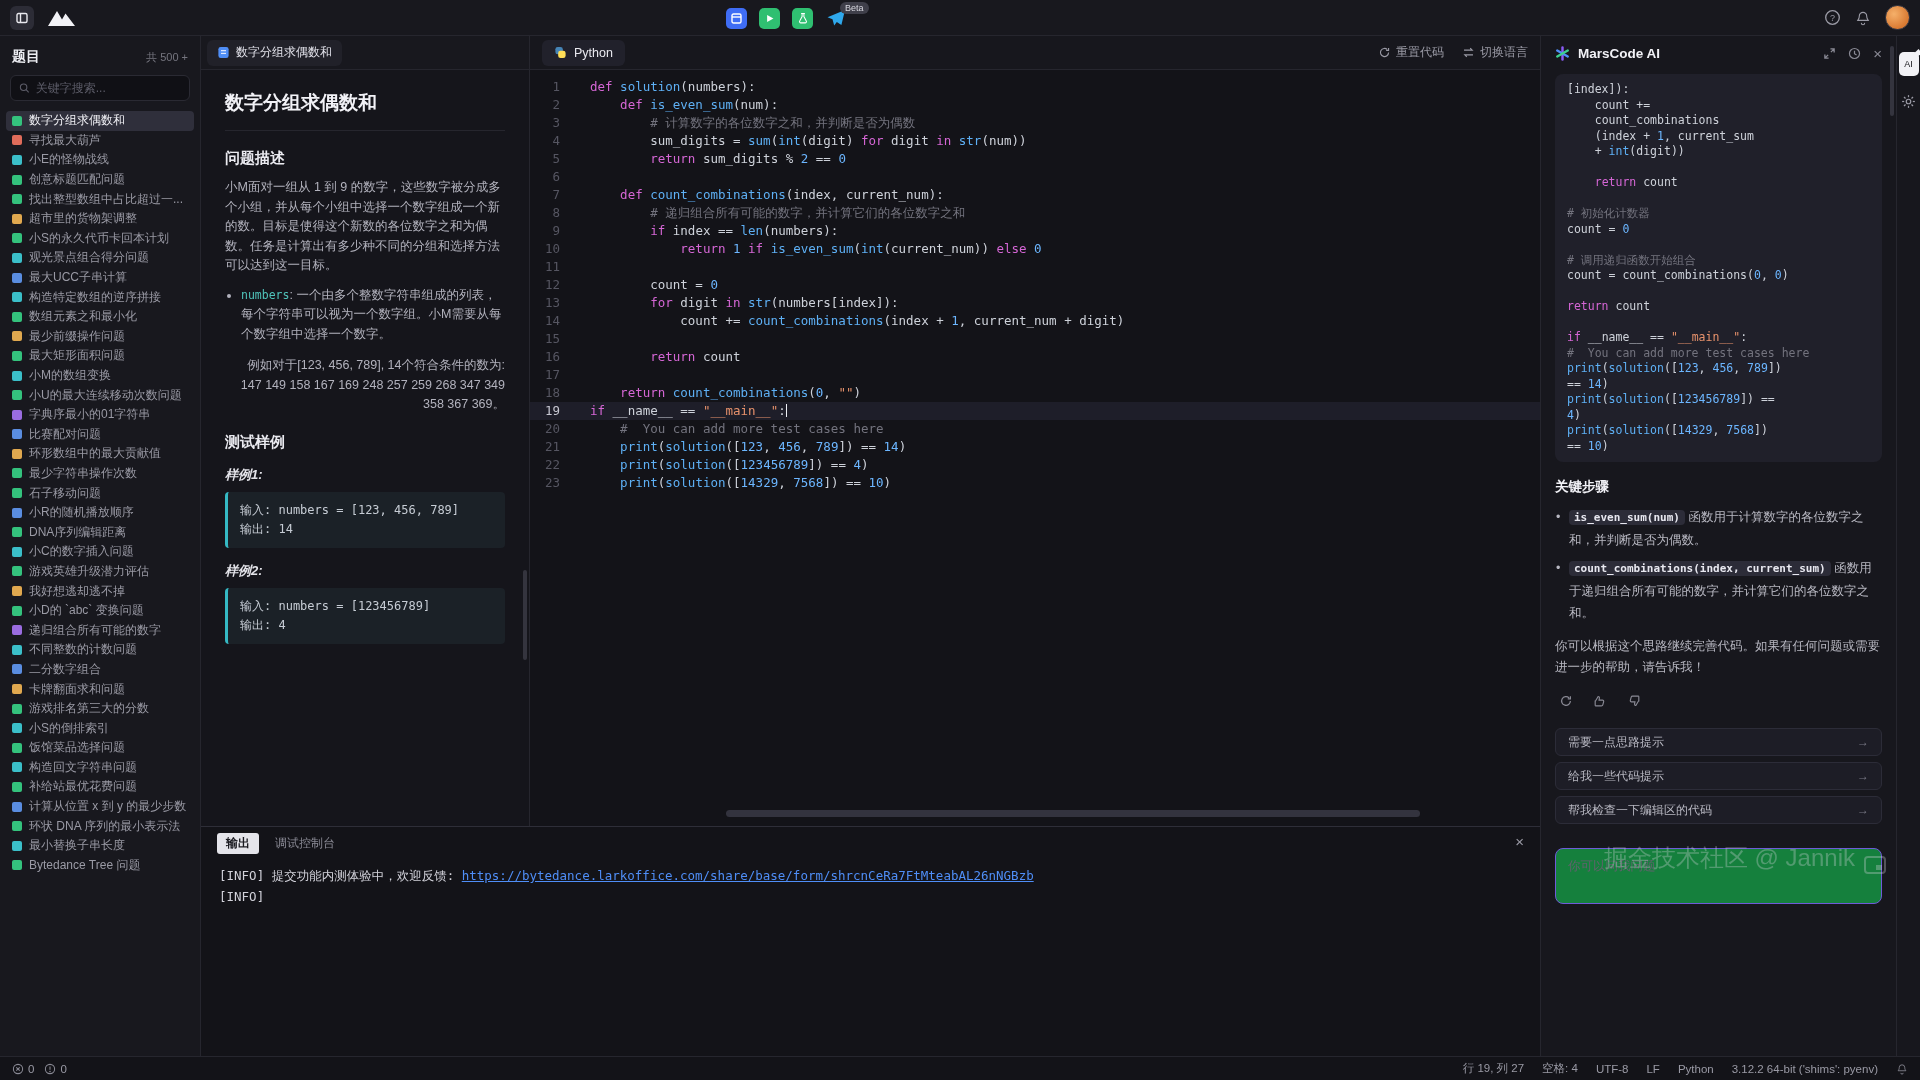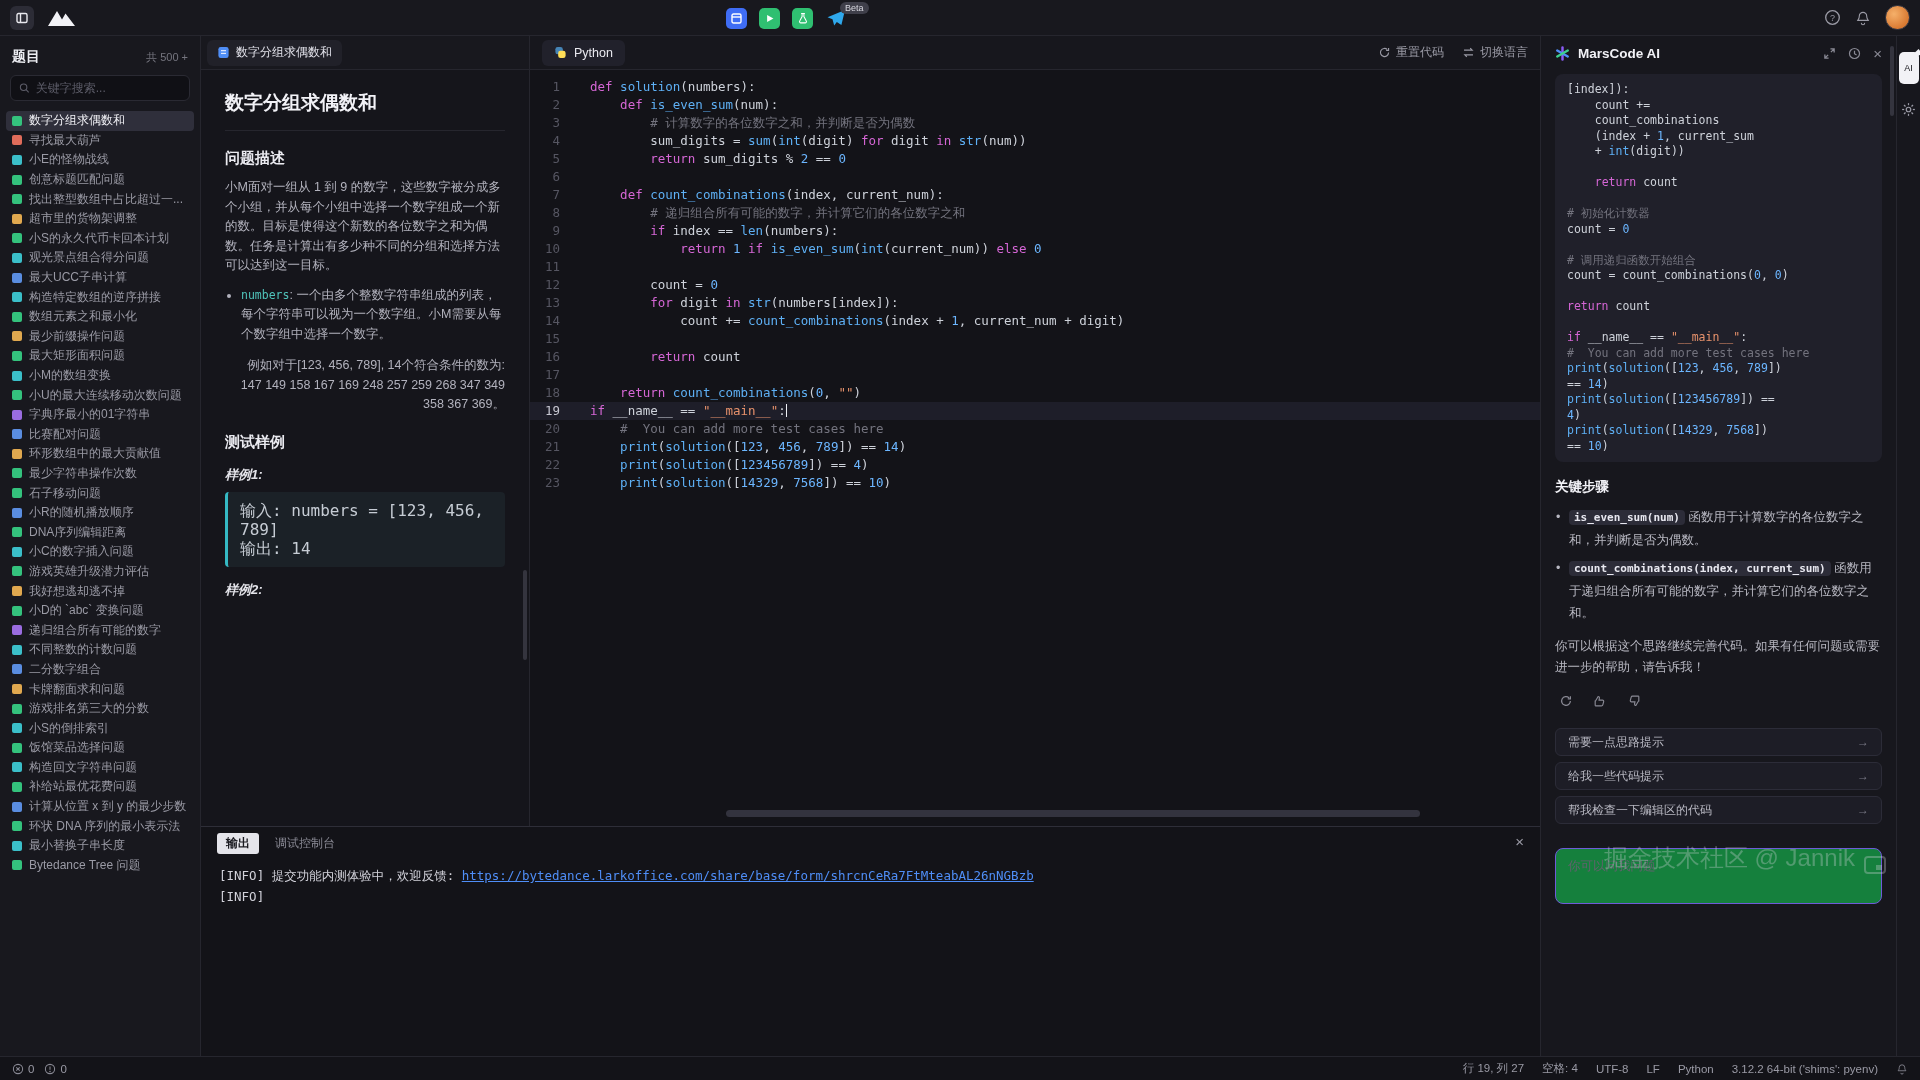--- a/index.html
+++ b/index.html
@@ -42,21 +42,21 @@
 .pp-tab{display:flex;align-items:center;gap:6px;background:#212129;height:26px;padding:0 10px;border-radius:6px;font-size:12px;color:#e2e2ea;cursor:pointer;}
 .pp-body{padding:20px 24px 0 24px;height:calc(100% - 34px);overflow:hidden;position:relative;}
 .pp-title{font-size:19px;font-weight:bold;color:#f2f2f7;padding-bottom:14px;border-bottom:1px solid #26262e;}
 .pp-h2{font-size:15px;font-weight:bold;color:#eaeaf0;margin:18px 0 10px;}
 .pp-p{font-size:12.5px;line-height:19.5px;color:#b2b2bd;}
 .pp-ul{margin:10px 0 0 4px;padding-left:12px;}
 .pp-li{font-size:12.5px;line-height:19.5px;color:#b2b2bd;}
 .pp-code{font-family:"DejaVu Sans Mono",monospace;color:#4fc3ba;font-size:11.5px;}
 .pp-ex{margin-top:12px;text-align:right;}
 .sample-label{font-size:13px;font-style:italic;font-weight:bold;color:#e4e4ea;margin:14px 0 8px;}
-.sample-box{background:#1b2127;border-left:3px solid #35b9c4;border-radius:4px;padding:9px 12px;font-size:16px;line-height:19px;color:#c6ccd4;font-family:"DejaVu Sans Mono",monospace;}
+.sample-box{background:#1b2127;border-left:3px solid #35b9c4;border-radius:4px;padding:9px 12px;font-size:12px;line-height:19px;color:#c6ccd4;font-family:"DejaVu Sans Mono",monospace;}
 .pp-thumb{position:absolute;right:2px;top:500px;width:4px;height:90px;background:#34343e;border-radius:2px;}
 
 
 .editor{position:absolute;top:36px;left:530px;width:1010px;bottom:254px;background:#131318;display:flex;flex-direction:column;overflow:hidden;}
 .ed-tabbar{height:34px;background:#17171d;border-bottom:1px solid #26262e;display:flex;align-items:center;justify-content:space-between;padding:0 12px;flex:none;}
 .ed-tab{display:flex;align-items:center;gap:7px;background:#21212b;height:26px;padding:0 12px;border-radius:6px;font-size:12.5px;color:#eaeaf0;cursor:pointer;}
 .ed-actions{display:flex;align-items:center;gap:18px;font-size:12px;color:#9a9aa5;}
 .ed-action{display:flex;align-items:center;gap:5px;cursor:pointer;}
 .ed-body{flex:1;position:relative;padding-top:8px;font-family:"DejaVu Sans Mono",monospace;font-size:12.5px;}
 .code-row{display:flex;height:18px;line-height:18px;}
@@ -105,21 +105,21 @@
 .ai-input{margin-top:24px;}
 .ai-input textarea{width:100%;height:56px;background:#15803d;border:1px solid #6f5bd8;border-radius:8px;padding:9px 12px;color:#d4d4dc;font-size:12.5px;outline:none;resize:none;font-family:Liberation Sans, sans-serif;}
 .ai-input textarea::placeholder{color:#61616d;}
 .watermark{position:absolute;right:10px;top:806px;font-size:24px;color:rgba(210,210,222,.32);display:flex;align-items:flex-end;gap:9px;white-space:nowrap;pointer-events:none;}
 .wm-ic{width:22px;height:18px;border:2.5px solid rgba(210,210,222,.32);border-radius:4px;position:relative;}
 .wm-ic:after{content:"";position:absolute;right:2px;bottom:2px;width:6px;height:5px;background:rgba(210,210,222,.32);}
 .ai-thumb{position:absolute;right:2px;top:10px;width:4px;height:70px;background:#34343e;border-radius:2px;}
 
 
 .strip{position:absolute;top:36px;right:0;width:24px;bottom:24px;background:#17171d;border-left:1px solid #26262e;display:flex;flex-direction:column;align-items:center;padding-top:16px;gap:18px;z-index:5;}
-.ai-badge{width:20px;height:32px;background:#f2f2f6;border-radius:5px;color:#17171c;font-size:9px;font-weight:normal;display:flex;align-items:center;justify-content:center;cursor:pointer;position:relative;}
+.ai-badge{width:20px;height:24px;background:#f2f2f6;border-radius:5px;color:#17171c;font-size:9px;font-weight:normal;display:flex;align-items:center;justify-content:center;cursor:pointer;position:relative;}
 .ai-badge:after{content:"";position:absolute;right:-2px;top:-2px;width:5px;height:5px;background:#f2f2f6;transform:rotate(45deg);}
 .strip-ic{color:#9a9aa5;cursor:pointer;}
 
 
 .statusbar{position:absolute;bottom:0;left:0;width:1920px;height:24px;background:#131318;border-top:1px solid #26262e;display:flex;align-items:center;justify-content:space-between;padding:0 12px;font-size:11.5px;color:#9a9aa5;z-index:6;}
 .st-left{display:flex;align-items:center;gap:10px;}
 .st-prob{display:flex;align-items:center;gap:4px;cursor:pointer;}
 .st-right{display:flex;align-items:center;gap:18px;}
 .st-item{cursor:pointer;white-space:nowrap;}
 </style>
@@ -371,20 +371,24 @@
       <li class="pp-li"><span class="pp-code">numbers</span><span>: 一个由多个整数字符串组成的列表，每个字符串可以视为一个数字组。小M需要从每个数字组中选择一个数字。</span></li>
     </ul>
     <div class="pp-p pp-ex">例如对于[123, 456, 789], 14个符合条件的数为: 147 149 158 167 169 248 257 259 268 347 349 358 367 369。</div>
     <div class="pp-h2">测试样例</div>
     <div class="sample-label">样例1:</div>
     <div class="sample-box">
       <div>输入: numbers = [123, 456, 789]</div>
       <div>输出: 14</div>
     </div>
     <div class="sample-label">样例2:</div>
+    <div class="sample-box">
+      <div>输入: numbers = [123456789]</div>
+      <div>输出: 4</div>
+    </div>
     <div class="pp-thumb"></div>
   </div>
 </div>
 
 <div class="editor">
   <div class="ed-tabbar">
     <div class="ed-tab">
       <svg width="13" height="13" viewBox="0 0 14 14">
           <rect x="1.5" y="1" width="8" height="8" rx="2.5" fill="#4584b6"></rect>
           <rect x="4.5" y="5" width="8" height="8" rx="2.5" fill="#ffde57"></rect>

